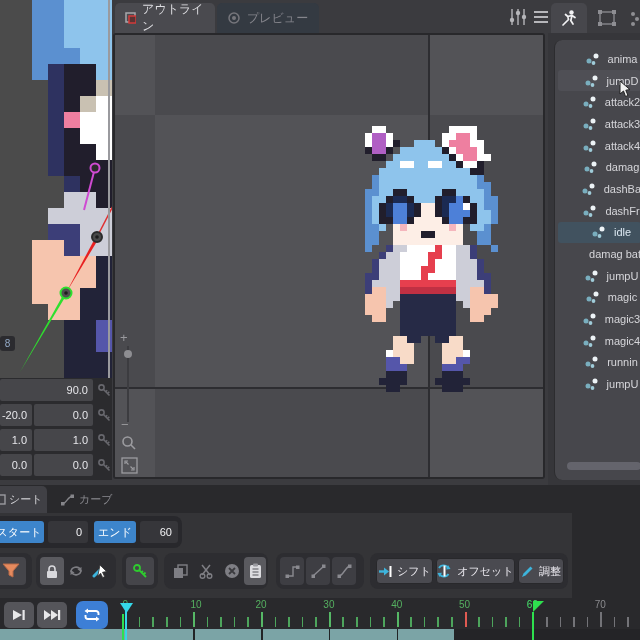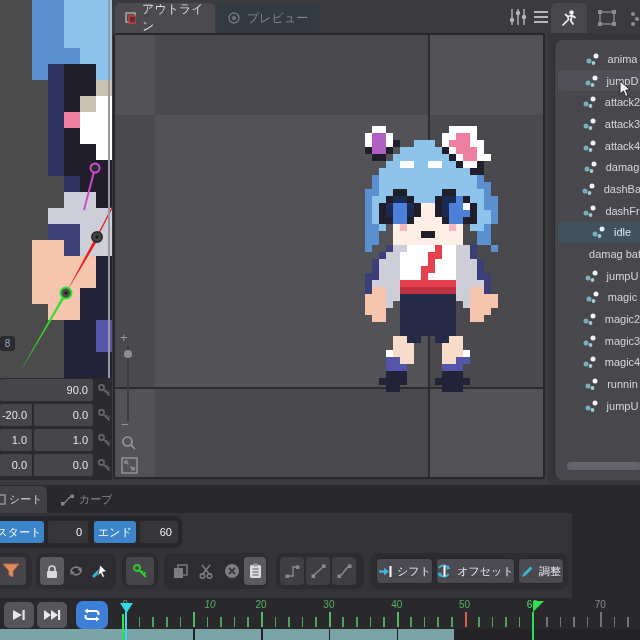--- a/index.html
+++ b/index.html
@@ -838,28 +838,20 @@
             <circle cx="11" cy="5" r="2.5" fill="#edf3f6"></circle>
           </svg>
           <span class="lbl">magic</span>
         </div>
         <div class="anim-item">
           <svg width="16" height="16">
             <circle cx="4" cy="10" r="2.5" fill="#79aebe"></circle>
             <circle cx="8.5" cy="12" r="1.9" fill="#9fcbd8"></circle>
             <circle cx="11" cy="5" r="2.5" fill="#edf3f6"></circle>
           </svg>
-          <span class="lbl">magic2</span>
-        </div>
-        <div class="anim-item">
-          <svg width="16" height="16">
-            <circle cx="4" cy="10" r="2.5" fill="#79aebe"></circle>
-            <circle cx="8.5" cy="12" r="1.9" fill="#9fcbd8"></circle>
-            <circle cx="11" cy="5" r="2.5" fill="#edf3f6"></circle>
-          </svg>
           <span class="lbl">magic3</span>
         </div>
         <div class="anim-item">
           <svg width="16" height="16">
             <circle cx="4" cy="10" r="2.5" fill="#79aebe"></circle>
             <circle cx="8.5" cy="12" r="1.9" fill="#9fcbd8"></circle>
             <circle cx="11" cy="5" r="2.5" fill="#edf3f6"></circle>
           </svg>
           <span class="lbl">magic4</span>
         </div>
@@ -1122,21 +1114,21 @@
       <div class="abs" style="left:518.9px;top:19px;width:1.5px;height:10px;background:#4da45c;"></div>
       <div class="abs" style="left:532.4px;top:14px;width:2px;height:15px;background:#3ecb5a;"></div>
       <div class="abs" style="left:546.0px;top:19px;width:1.5px;height:10px;background:#737378;"></div>
       <div class="abs" style="left:559.6px;top:19px;width:1.5px;height:10px;background:#737378;"></div>
       <div class="abs" style="left:573.2px;top:19px;width:1.5px;height:10px;background:#737378;"></div>
       <div class="abs" style="left:586.7px;top:19px;width:1.5px;height:10px;background:#737378;"></div>
       <div class="abs" style="left:600.3px;top:14px;width:2px;height:15px;background:#737378;"></div>
       <div class="abs" style="left:613.9px;top:19px;width:1.5px;height:10px;background:#737378;"></div>
       <div class="abs" style="left:627.4px;top:19px;width:1.5px;height:10px;background:#737378;"></div>
       <div class="num" style="left:125.3px;top:1px;color:#55b060;">0</div>
-      <div class="num" style="left:210px;top:1px;color:#55b060;font-style:italic;">10</div>
+      <div class="num" style="left:196px;top:1px;color:#55b060;">10</div>
       <div class="num" style="left:261.0px;top:1px;color:#55b060;">20</div>
       <div class="num" style="left:328.9px;top:1px;color:#55b060;">30</div>
       <div class="num" style="left:396.7px;top:1px;color:#55b060;">40</div>
       <div class="num" style="left:464.6px;top:1px;color:#55b060;">50</div>
       <div class="num" style="left:532.4px;top:1px;color:#45e06a;">60</div>
       <div class="num" style="left:600.3px;top:1px;color:#8a8a8e;">70</div>
       <div class="abs" style="left:532.4px;top:14px;width:2px;height:28px;background:#2ee04e;"></div>
       <svg class="abs" width="14" height="13" style="left:533.4px;top:3px;">
         <polygon points="0,0 11,0 0,11" fill="#2ee04e"></polygon>
       </svg>

